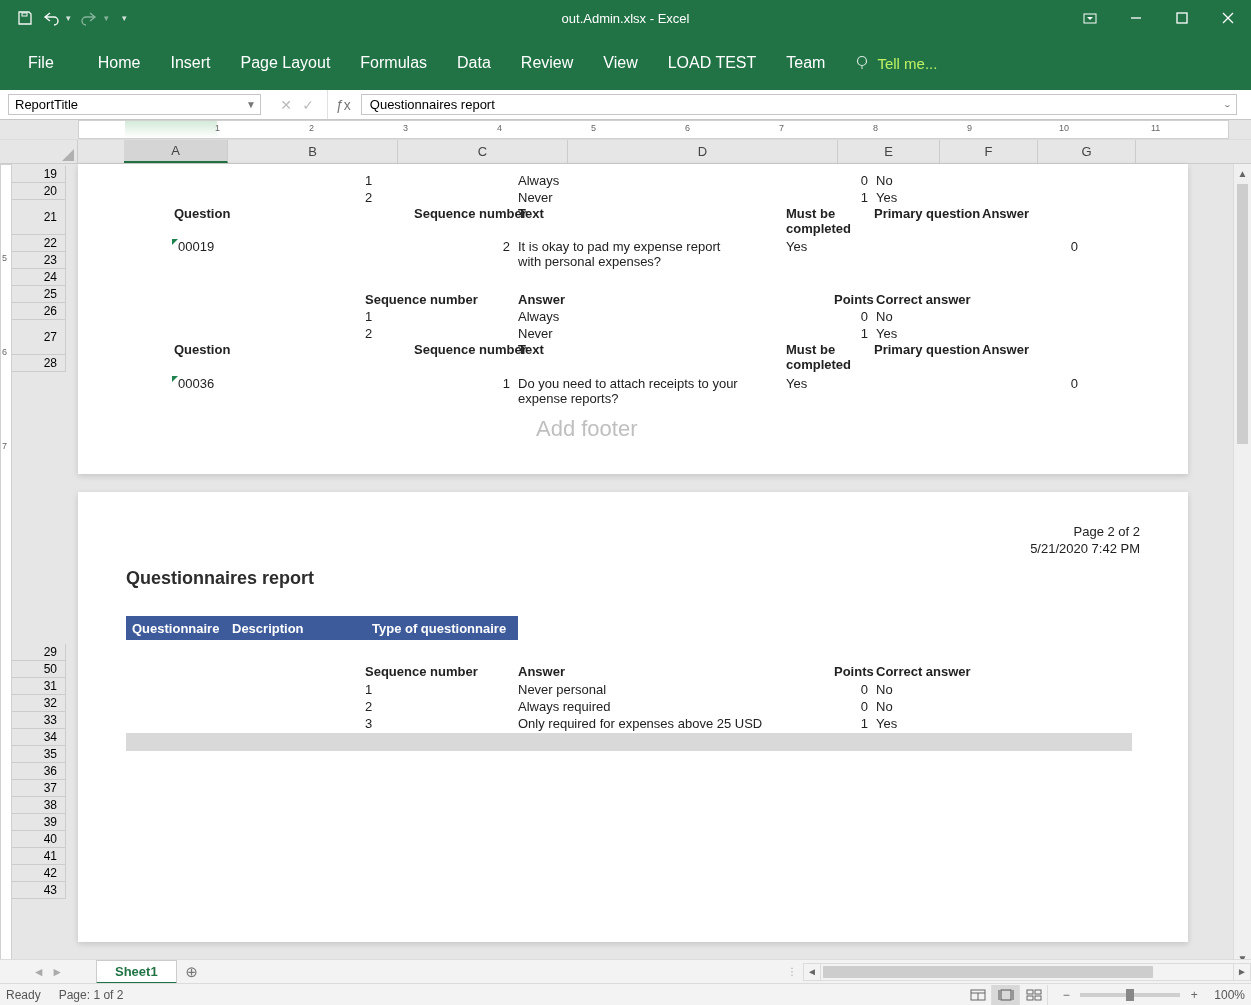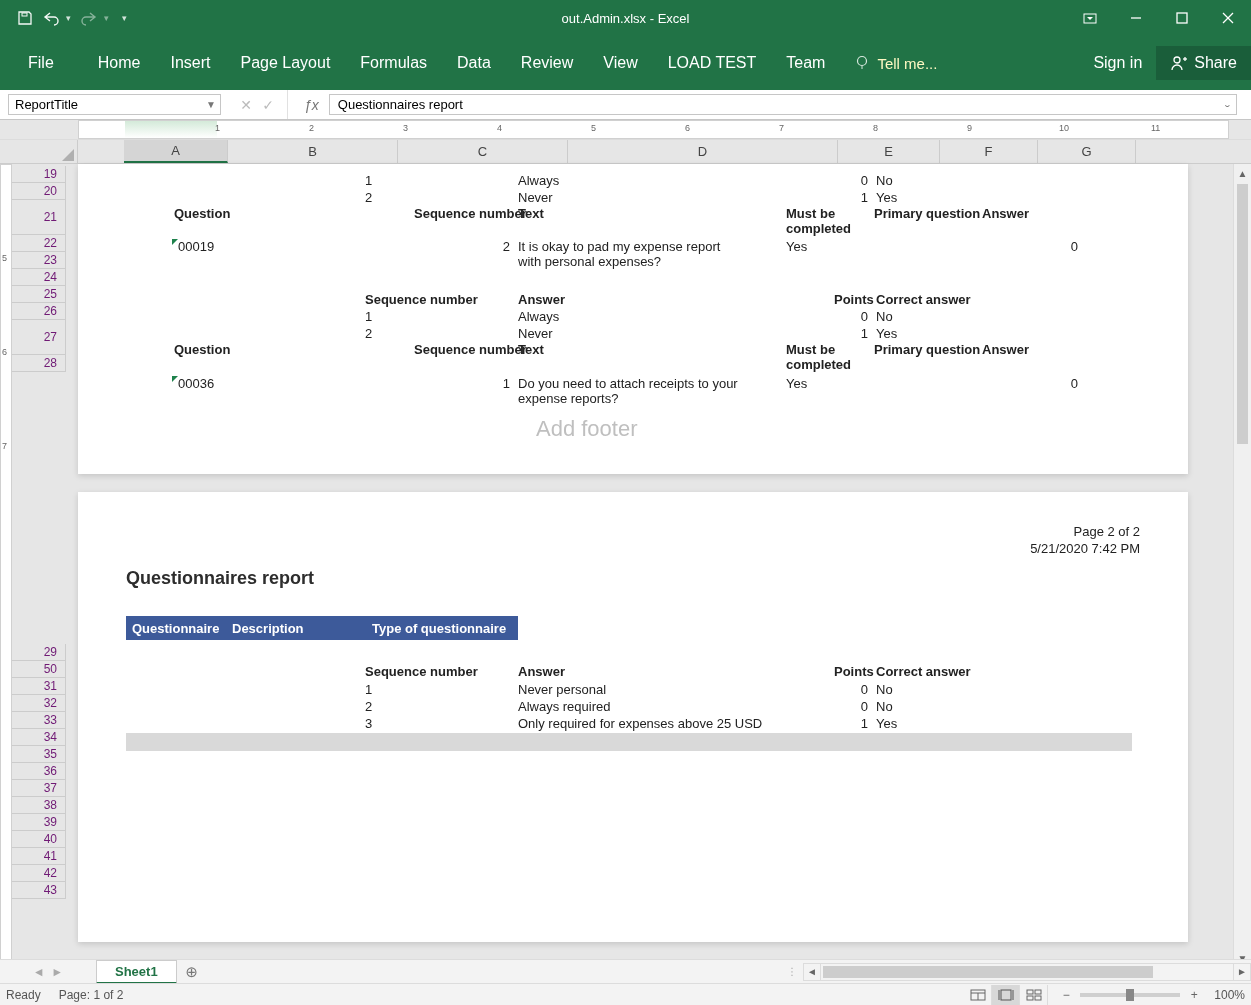--- a/index.html
+++ b/index.html
@@ -13,53 +13,53 @@
   .qat-sep { width:8px; color:#fff; font-size:9px; opacity:0.8; }
   .title-center { position:absolute; left:50%; transform:translateX(-50%); color:#fff; font-size:13px; }
   .winbtns { position:absolute; right:0; top:0; height:36px; display:flex; }
   .winbtn { width:46px; height:36px; display:flex; align-items:center; justify-content:center; color:#fff; }
 
   
   .ribbon { height: 54px; background: #217346; display:flex; align-items:center; padding:0 6px 0 10px; position:relative; }
   .file-tab { color:#fff; font-size:16px; padding:4px 24px 4px 18px; }
   .rib-tabs { display:flex; gap:2px; margin-left:6px; }
   .rib-tab { color:#fff; font-size:16px; padding:6px 14px; cursor:pointer; }
-  .tellme { display:flex; align-items:center; gap:6px; margin-left:14px; color:#fef9c3; font-size:15px; }
+  .tellme { display:flex; align-items:center; gap:6px; margin-left:14px; color:#bef264; font-size:15px; }
   .right-account { position:absolute; right:0; display:flex; align-items:center; height:54px; }
   .signin { color:#fff; font-size:16px; padding:0 14px; }
   .share { background:#1a5e3a; color:#fff; font-size:16px; padding:8px 14px; display:flex; align-items:center; gap:6px; }
 
   
   .fnbar { height: 30px; border-bottom:1px solid #c6c6c6; background:#fff; display:flex; align-items:stretch; }
-  .namebox { width:213px; border:1px solid #c6c6c6; margin:4px 0 4px 8px; display:flex; align-items:center; padding:0 6px; font-size:13px; position:relative; }
+  .namebox { width:253px; border:1px solid #c6c6c6; margin:4px 0 4px 8px; display:flex; align-items:center; padding:0 6px; font-size:13px; position:relative; }
   .namebox .dd { position:absolute; right:4px; color:#777; font-size:10px; }
   .fn-icons { display:flex; align-items:center; gap:0; border-right:1px solid #e1e1e1; padding:0 8px 0 14px; color:#888; }
   .fn-icons span { width:22px; text-align:center; font-size:14px; }
-  .fn-fx { font-style:italic; color:#777; padding:0 8px; display:flex; align-items:center; font-size:14px;margin-left:8px; }
+  .fn-fx { color:#777; padding:0 8px; display:flex; align-items:center; font-size:14px; }
   .fn-input { flex:1; border:1px solid #c6c6c6; margin:4px 14px 4px 2px; padding:0 8px; font-size:13px; display:flex; align-items:center; position:relative;}
   .fn-input .dd { position:absolute; right:4px; color:#555; font-size:11px; }
 
   
   .ruler-area { height: 20px; background:#e6e6e6; border-bottom:1px solid #dcdcdc; position:relative; }
   .ruler-horiz { position:absolute; left:78px; right:22px; top:0; bottom:0; background:#fff; border:1px solid #d0d0d0;}
   .ruler-highlight { position:absolute; left:46px; width:92px; top:0; bottom:0; background:linear-gradient(#d4ead9,#fff);}
   .ruler-tick { position:absolute; top:2px; font-size:9px; color:#666; }
 
   
   .colhdr-row { height:24px; background:#e6e6e6; display:flex; align-items:stretch; border-bottom:1px solid #ccc; }
   .corner { width:78px; border-right:1px solid #ccc; display:flex; align-items:center; justify-content:center; background:#e6e6e6;}
   .corner-tri { width:0; height:0; border-style:solid; border-width:0 0 12px 12px; border-color:transparent transparent #b0b0b0 transparent; margin-left:58px; margin-top:6px;}
   .colcells { position:relative; flex:1;}
   .colcell { position:absolute; top:0; bottom:0; display:flex; align-items:center; justify-content:center; font-size:13px; color:#444; border-right:1px solid #ccc; }
   .colcell.sel { background:#d5d5d5; border-bottom:2px solid #217346;}
 
   
   .gridwrap { position:absolute; top:164px; bottom:38px; left:0; right:0; background:#e6e6e6; }
   .rowgut { position:absolute; left:0; top:0; bottom:0; width:66px; background:#e6e6e6;}
-  .rowcell { position:absolute; left:12px; right:0; height:17px; border:1px solid #ccc; border-left:none; border-top:none; display:flex; align-items:center; justify-content:flex-end; padding-right:8px; font-size:12px; color:#701a75; background:#e6e6e6;padding-left:8px;}
+  .rowcell { position:absolute; left:12px; right:0; height:17px; border:1px solid #ccc; border-left:none; border-top:none; display:flex; align-items:center; justify-content:flex-end; padding-right:8px; font-size:12px; color:#000000; background:#e6e6e6;padding-left:8px;}
   .ruler-vert { position:absolute; left:0; top:0; bottom:0; width:12px; background:#fff; border:1px solid #d0d0d0;}
   .rvt { position:absolute; left:1px; font-size:9px; color:#666;}
 
   .page { position:absolute; background:#fff; box-shadow:0 2px 6px rgba(0,0,0,0.15); }
   .page1 { left:78px; top:0; width:1110px; height:310px; }
   .page2 { left:78px; top:328px; width:1110px; height:450px; }
 
   .grid-vscroll { position:absolute; right:0; top:0; bottom:0; width:18px; background:#f0f0f0; border-left:1px solid #dcdcdc;}
   .vscroll-up { position:absolute; top:0; left:0; right:0; height:18px; display:flex; align-items:center; justify-content:center; font-size:10px; color:#666;}
   .vscroll-down { position:absolute; bottom:0; left:0; right:0; height:18px; display:flex; align-items:center; justify-content:center; font-size:10px; color:#666;}
@@ -164,32 +164,20 @@
     <div class="rib-tab">View</div>
     <div class="rib-tab">LOAD TEST</div>
     <div class="rib-tab">Team</div>
   </div>
   <div class="tellme">
     <svg width="18" height="18">
         <circle cx="9" cy="7" r="4.5" fill="none" stroke="#d8e9df" stroke-width="1.2"></circle>
         <line x1="9" y1="12" x2="9" y2="15" stroke="#d8e9df"></line>
       </svg>
     <span>Tell me...</span>
-  </div>
-  <div class="right-account">
-    <div class="signin">Sign in</div>
-    <div class="share">
-      <svg width="18" height="18">
-          <circle cx="7" cy="6" r="3" fill="none" stroke="#fff" stroke-width="1.3"></circle>
-          <path d="M2 16 A5 5 0 0 1 12 16" fill="none" stroke="#fff" stroke-width="1.3"></path>
-          <line x1="13" y1="5" x2="17" y2="5" stroke="#fff" stroke-width="1.3"></line>
-          <line x1="15" y1="3" x2="15" y2="7" stroke="#fff" stroke-width="1.3"></line>
-        </svg>
-      <span>Share</span>
-    </div>
   </div>
 </div>
 
 <div class="fnbar">
   <div class="namebox">
     <span>ReportTitle</span>
     <span class="dd">▼</span>
   </div>
   <div class="fn-icons">
     <span style="color:#bbb">✕</span>

